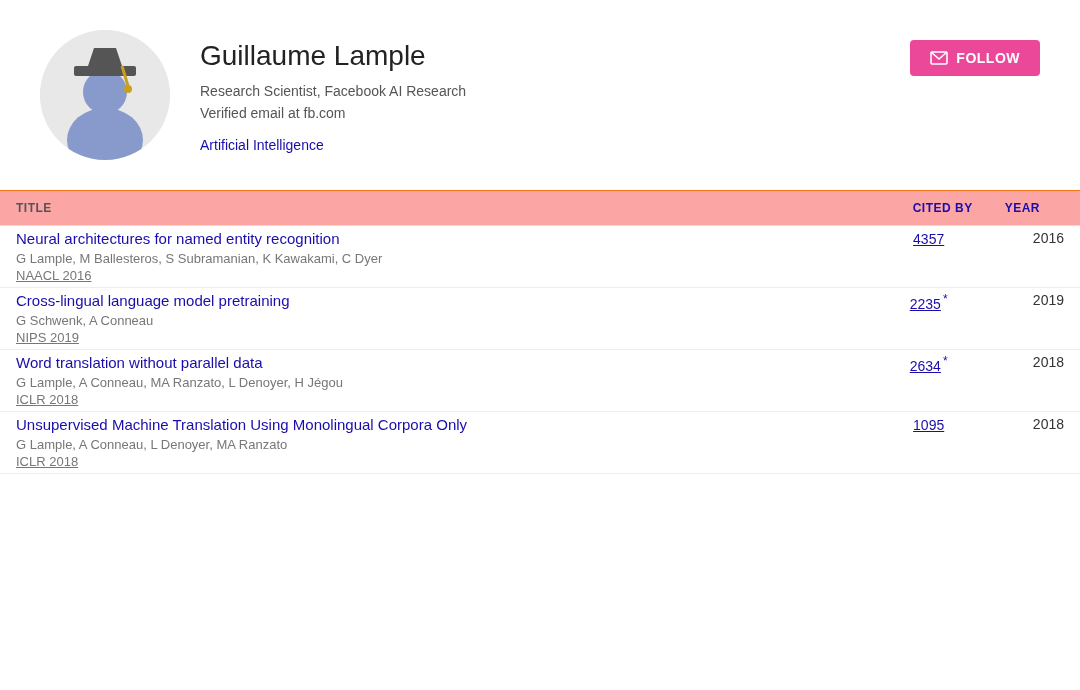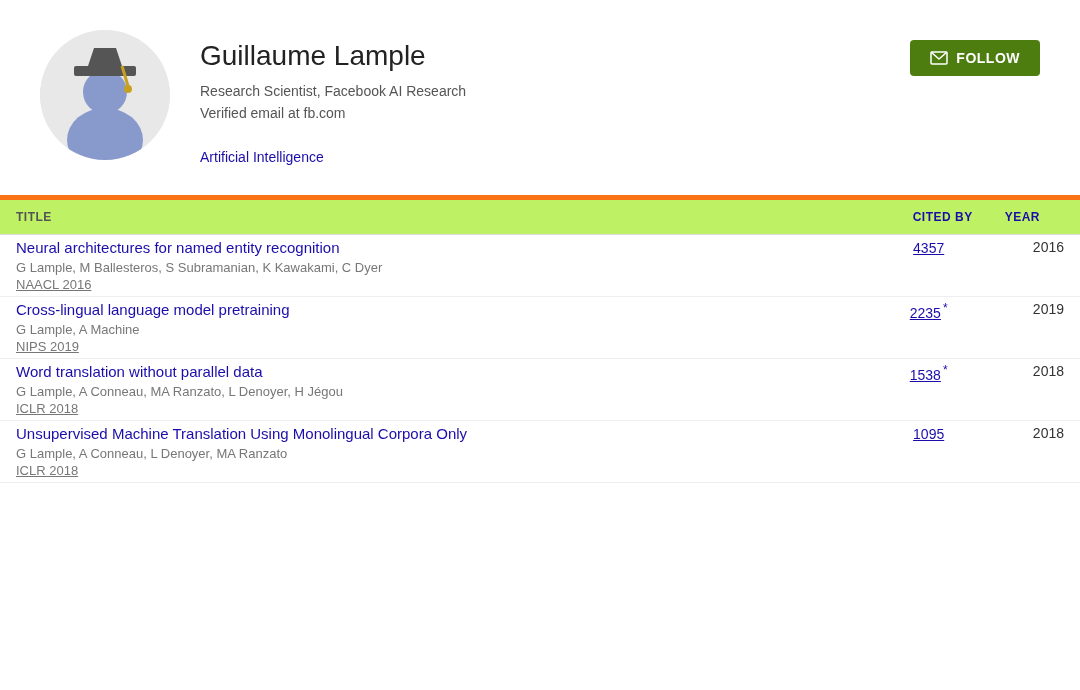--- a/index.html
+++ b/index.html
@@ -43,48 +43,48 @@
       margin-bottom: 8px;
     }
     .profile-role {
       font-size: 14px;
       color: #555;
       line-height: 1.6;
     }
     .profile-tag {
       color: #1a0dab;
       font-size: 14px;
-      margin-top: 24px;
+      margin-top: 12px;
       cursor: pointer;
     }
     .follow-button {
       margin-top: 10px;
       margin-left: auto;
       display: flex;
       align-items: center;
       gap: 8px;
-      background: #4d7c0f;
+      background: #ec4899;
       color: white;
       border: none;
       padding: 10px 20px;
       font-size: 14px;
       font-weight: bold;
       border-radius: 4px;
       cursor: pointer;
       white-space: nowrap;
       letter-spacing: 0.5px;
     }
     .papers-table {
       width: 100%;
       border-collapse: collapse;
       margin-top: 0;
     }
     .table-header {
-      background: #bef264;
-      border-top: 5px solid #f97316;
+      background: #fca5a5;
+      border-top: 1px solid #f97316;
       border-bottom: 1px solid #ddd;
     }
     .table-header th {
       padding: 10px 16px;
       font-size: 12px;
       font-weight: bold;
       color: #555;
       text-align: left;
       letter-spacing: 0.5px;
     }
@@ -204,33 +204,33 @@
           <a class="paper-title-link" href="#">Neural architectures for named entity recognition</a>
           <div class="paper-authors">G Lample, M Ballesteros, S Subramanian, K Kawakami, C Dyer</div>
           <div class="paper-venue">NAACL 2016</div>
         </td>
         <td class="cited-by-cell"><a class="cited-by-value" href="#">4357</a></td>
         <td class="year-cell">2016</td>
       </tr>
       <tr class="paper-row">
         <td>
           <a class="paper-title-link" href="#">Cross-lingual language model pretraining</a>
-          <div class="paper-authors">G Lample, A Machine</div>
+          <div class="paper-authors">G Schwenk, A Conneau</div>
           <div class="paper-venue">NIPS 2019</div>
         </td>
         <td class="cited-by-cell"><a class="cited-by-value" href="#">2235</a><span class="star-badge">*</span></td>
         <td class="year-cell">2019</td>
       </tr>
       <tr class="paper-row">
         <td>
           <a class="paper-title-link" href="#">Word translation without parallel data</a>
           <div class="paper-authors">G Lample, A Conneau, MA Ranzato, L Denoyer, H Jégou</div>
           <div class="paper-venue">ICLR 2018</div>
         </td>
-        <td class="cited-by-cell"><a class="cited-by-value" href="#">1538</a><span class="star-badge">*</span></td>
+        <td class="cited-by-cell"><a class="cited-by-value" href="#">2634</a><span class="star-badge">*</span></td>
         <td class="year-cell">2018</td>
       </tr>
       <tr class="paper-row">
         <td>
           <a class="paper-title-link" href="#">Unsupervised Machine Translation Using Monolingual Corpora Only</a>
           <div class="paper-authors">G Lample, A Conneau, L Denoyer, MA Ranzato</div>
           <div class="paper-venue">ICLR 2018</div>
         </td>
         <td class="cited-by-cell"><a class="cited-by-value" href="#">1095</a></td>
         <td class="year-cell">2018</td>

